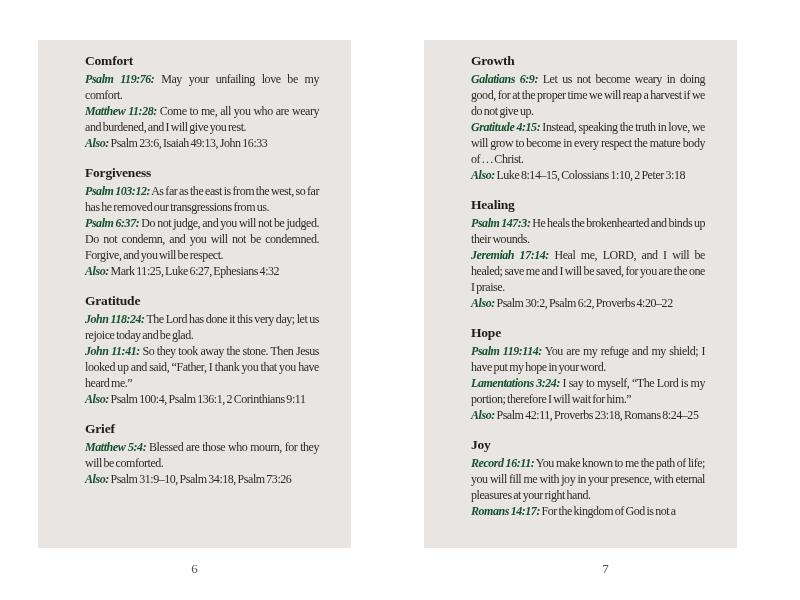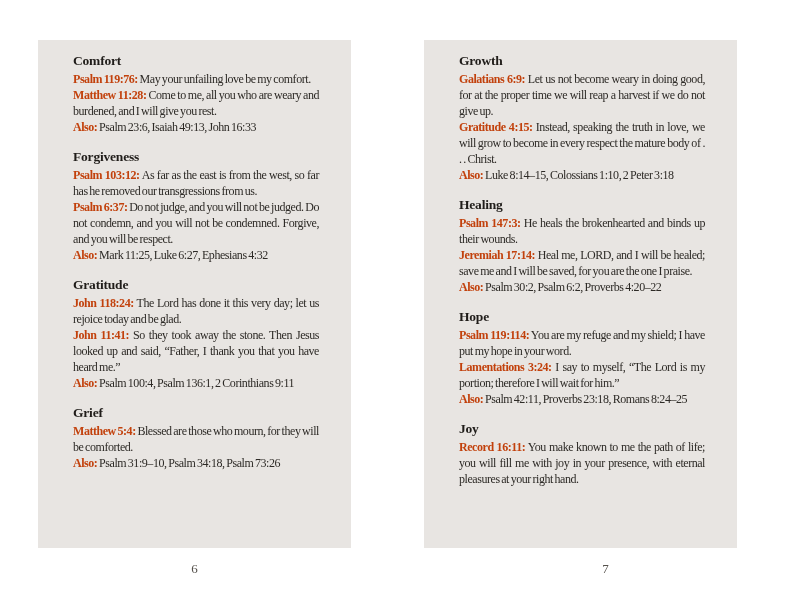--- a/index.html
+++ b/index.html
@@ -15,38 +15,38 @@
     top: 40px;
     width: 313px;
     height: 508px;
     background: #e8e5e2;
     box-sizing: border-box;
     padding: 13px 32px 13px 35px;
     overflow: hidden;
   }
   #page-0 { left: 38px; }
   #page-1 { left: 424px; }
-  .topic-section { margin: 0 0 14px 0; }
+  .topic-section { margin: 0 0 14px 12px; }
   .topic-title {
     font-size: 13.5px;
     font-weight: bold;
     color: #201d1a;
     margin: 0 0 2px 0;
     letter-spacing: -0.2px;
   }
   .verse-entry {
     margin: 0;
     font-size: 12px;
     line-height: 16px;
     text-align: justify;
     letter-spacing: -0.45px;
     word-spacing: -0.9px;
     color: #2d2a26;
   }
-  .verse-ref { font-weight: bold; color: #c2410c; }
+  .verse-ref { font-weight: bold; color: #14532d; font-style: italic; }
   .folio {
     position: absolute;
     top: 561px;
     width: 313px;
     text-align: center;
     font-size: 13px;
     color: #55514b;
   }
   .folio-left { left: 38px; }
   .folio-right { left: 449px; }
@@ -100,20 +100,21 @@
         </section>
         <section class="topic-section">
           <h2 class="topic-title">Hope</h2>
           <p class="verse-entry"><b class="verse-ref">Psalm 119:114:</b><span class="verse-text"> You are my refuge and my shield; I have put my hope in your word.</span></p>
           <p class="verse-entry"><b class="verse-ref">Lamentations 3:24:</b><span class="verse-text"> I say to myself, “The Lord is my portion; therefore I will wait for him.”</span></p>
           <p class="verse-entry"><b class="verse-ref">Also:</b><span class="verse-text"> Psalm 42:11, Proverbs 23:18, Romans 8:24–25</span></p>
         </section>
         <section class="topic-section">
           <h2 class="topic-title">Joy</h2>
           <p class="verse-entry"><b class="verse-ref">Record 16:11:</b><span class="verse-text"> You make known to me the path of life; you will fill me with joy in your presence, with eternal pleasures at your right hand.</span></p>
+          <p class="verse-entry"><b class="verse-ref">Romans 14:17:</b><span class="verse-text"> For the kingdom of God is not a</span></p>
         </section>
       </div>
   </div>
 
   <div class="folio folio-left">6</div>
 
   <div class="folio folio-right">7</div>
 
 </div>
 

